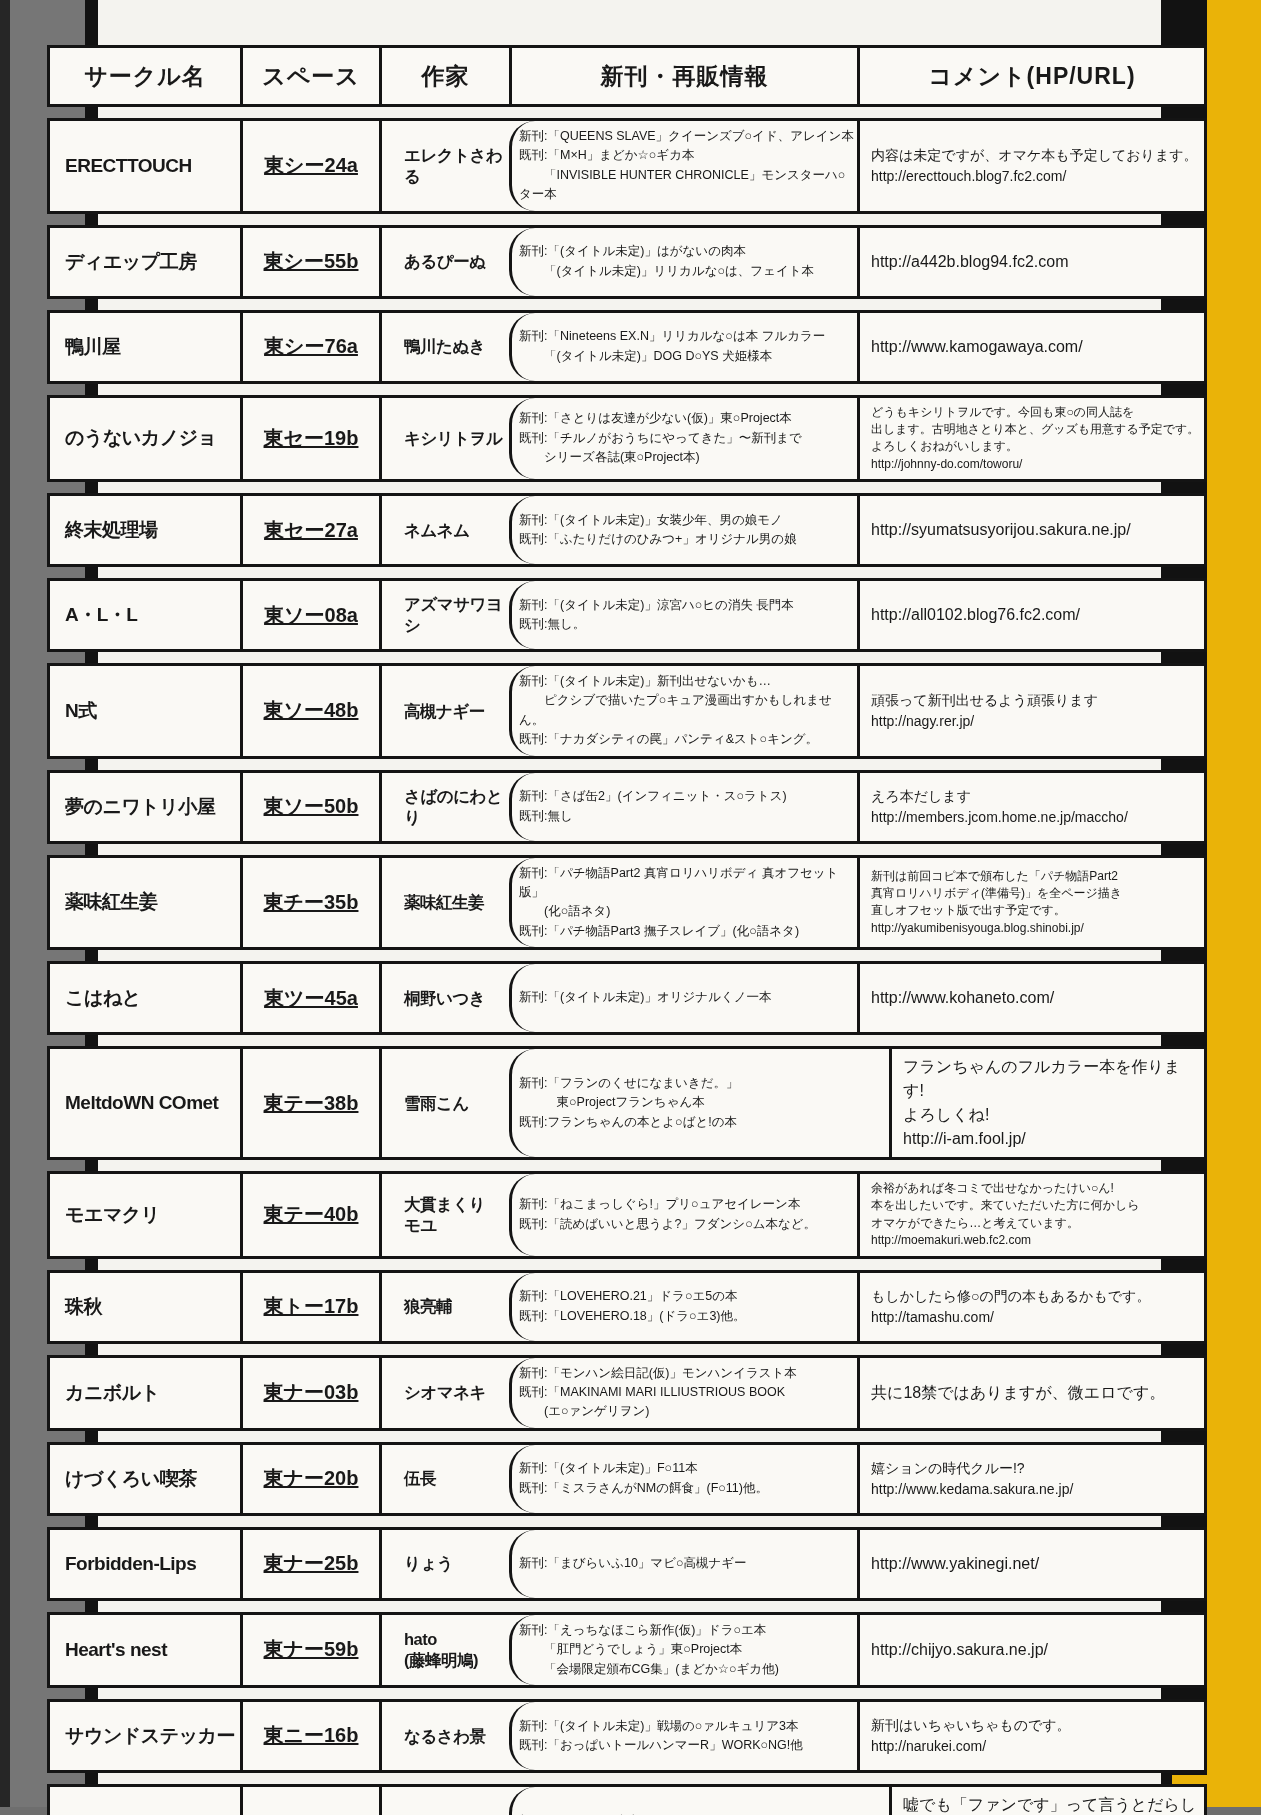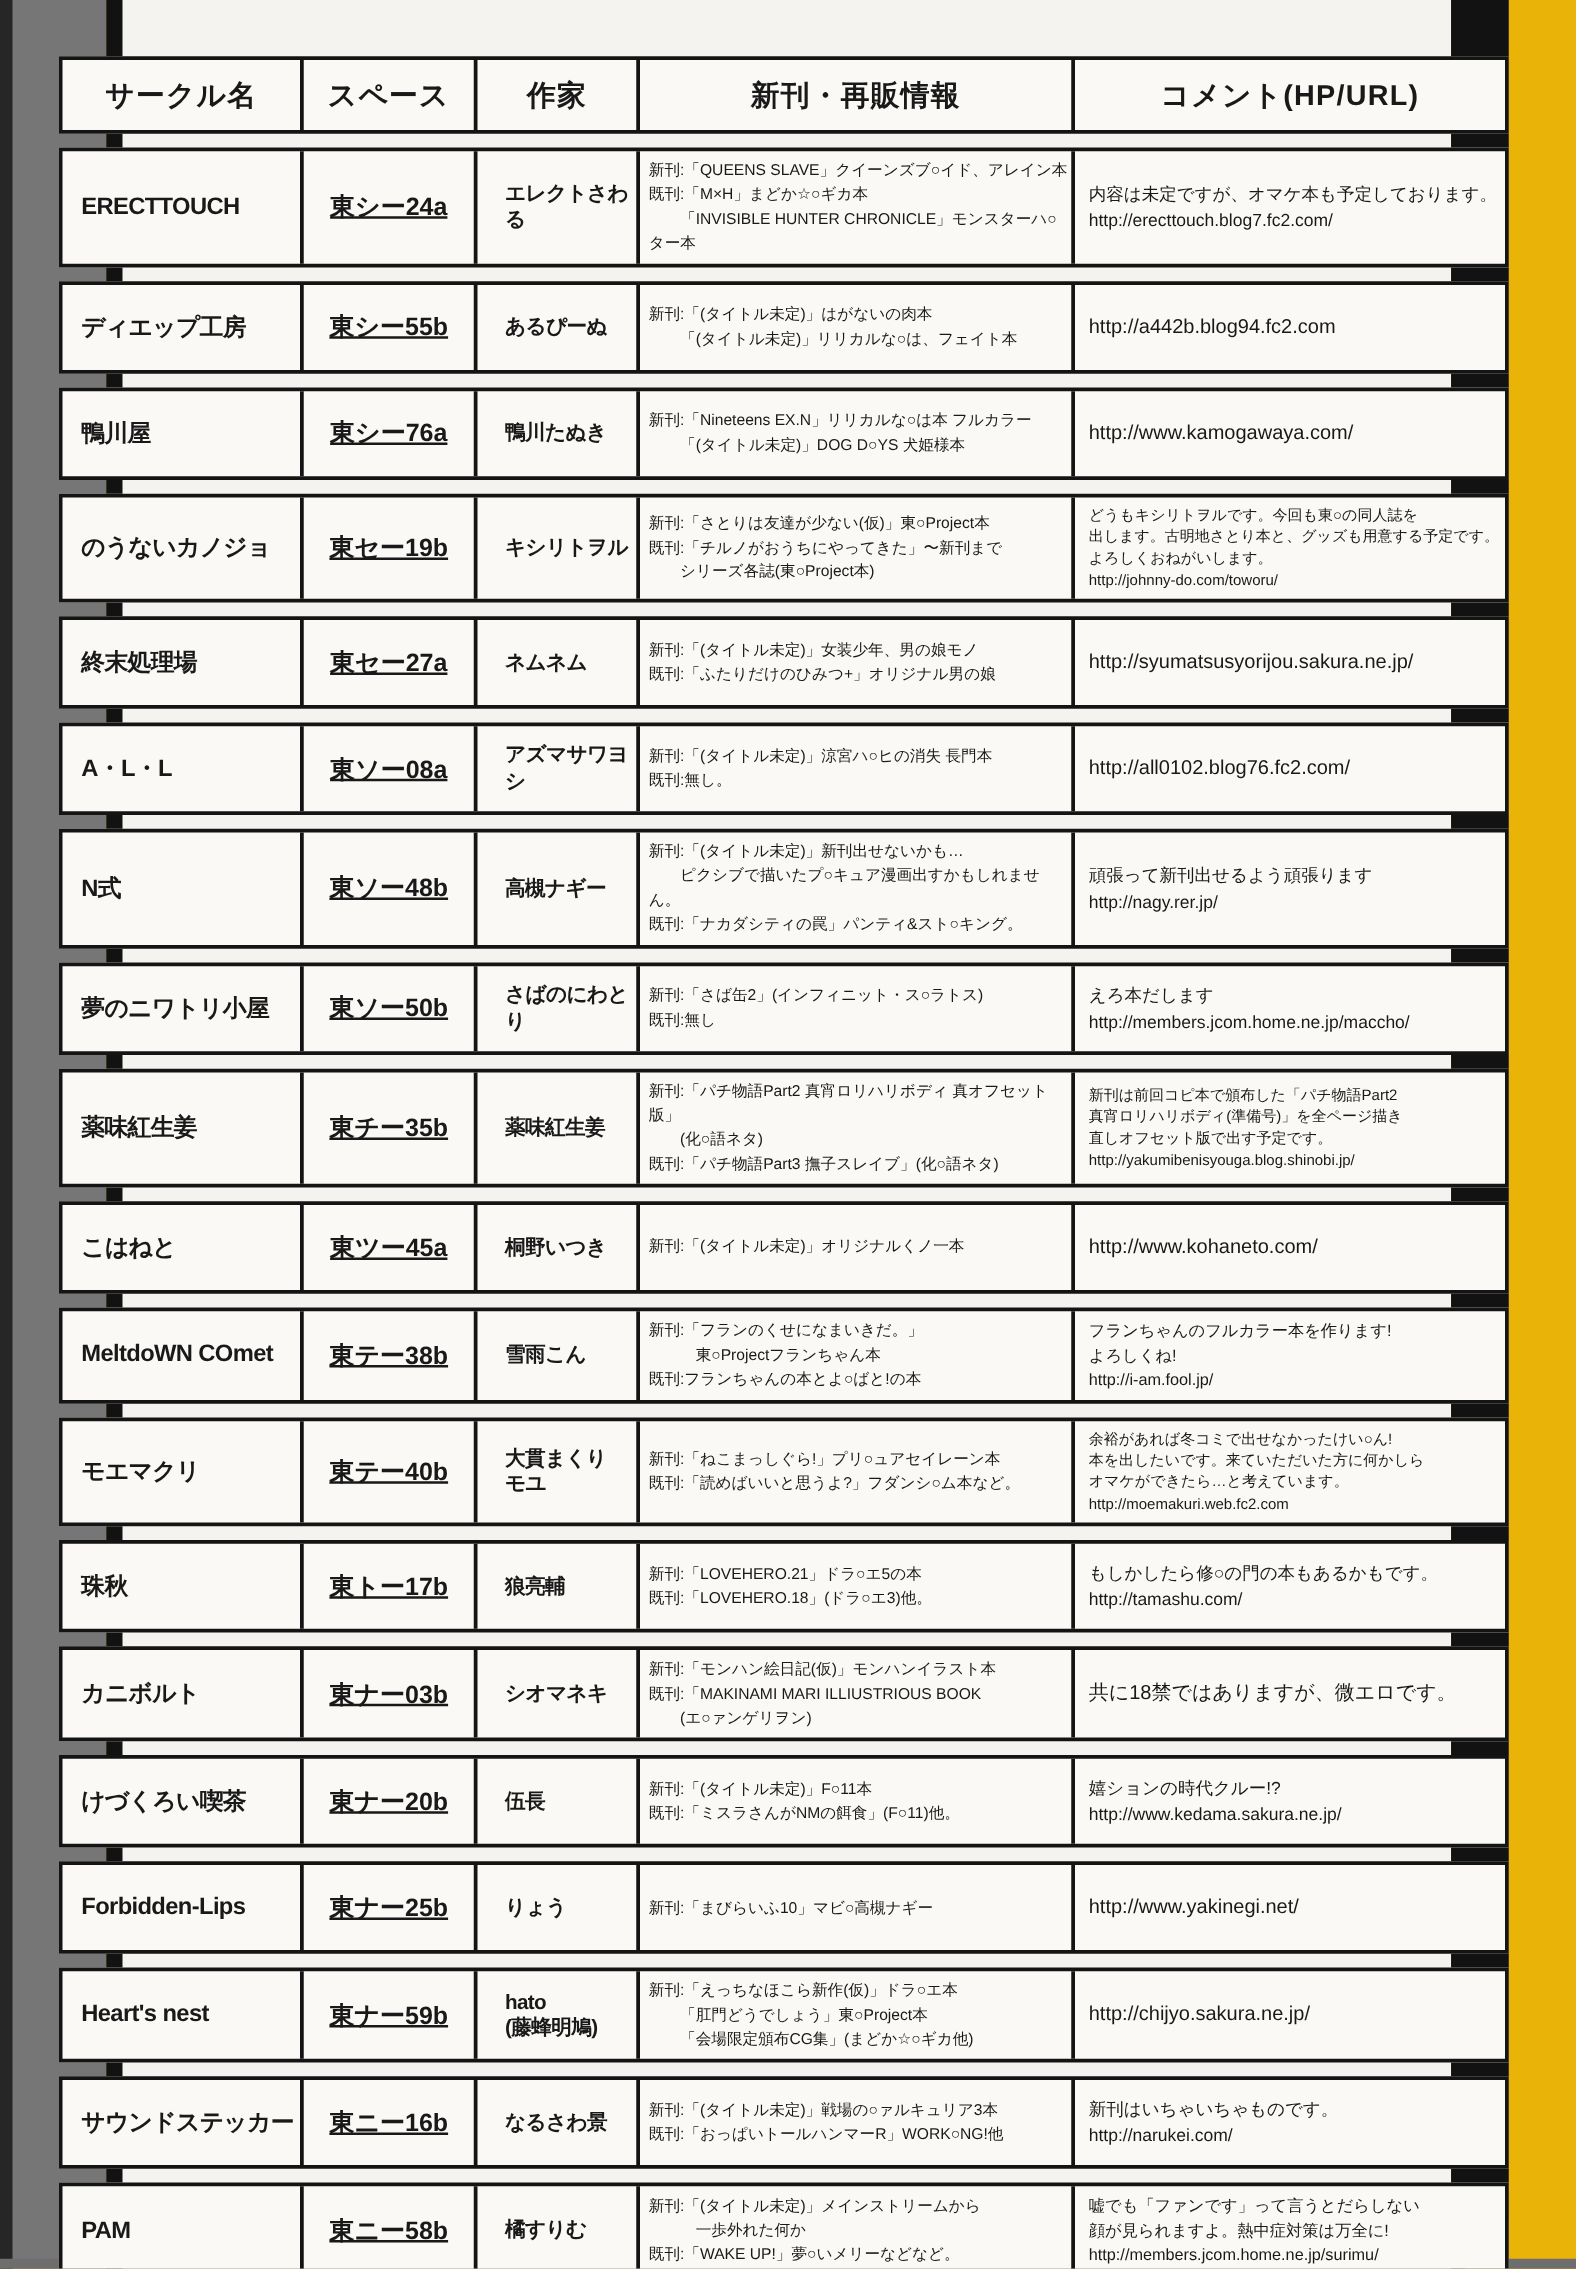--- a/index.html
+++ b/index.html
@@ -38,25 +38,25 @@
   .box > div { border-left:3px solid #141414; display:flex; }
   .box > div:first-child { border-left:none; }
 
   .hdr { height:62px; }
   .hdr > div { align-items:center; justify-content:center; font-size:23px; font-weight:bold; letter-spacing:1px; }
 
   .row { min-height:74px; }
   .c-circle { align-items:center; padding-left:15px; font-size:19px; font-weight:bold; letter-spacing:-0.5px; }
   .c-space  { align-items:center; justify-content:center; font-size:20px; font-weight:bold;text-decoration:underline; }
   .c-artist { align-items:center; padding-left:22px; font-size:16.5px; font-weight:bold; letter-spacing:-0.5px; white-space:pre-line; line-height:1.25; }
-  .c-info   { align-items:center; padding:6px 0 6px 7px; font-size:12.5px; line-height:1.55; white-space:pre-line; }
+  .c-info   { align-items:center; padding:6px 0 6px 7px; font-size:12.5px; line-height:1.55; white-space:pre-line;border-radius:26px; }
   .c-comment{ align-items:center; padding:6px 4px 6px 11px; font-size:13px; line-height:1.5; white-space:pre-line; }
   .c-comment.lines-1 { font-size:16px; }
   .c-comment.lines-2 { font-size:14px; }
-  .c-comment.lines-3 { font-size:13px; }
+  .c-comment.lines-3 { font-size:16px;margin-left:32px; }
   .c-comment.lines-4 { font-size:12px; line-height:1.45; }
 </style>
 </head>
 <body>
 
 <div class="page">
   <div class="margin-left"></div>
   <div class="white-under"></div>
   <div class="bar-left"></div>
   <div class="bar-right-narrow"></div>

